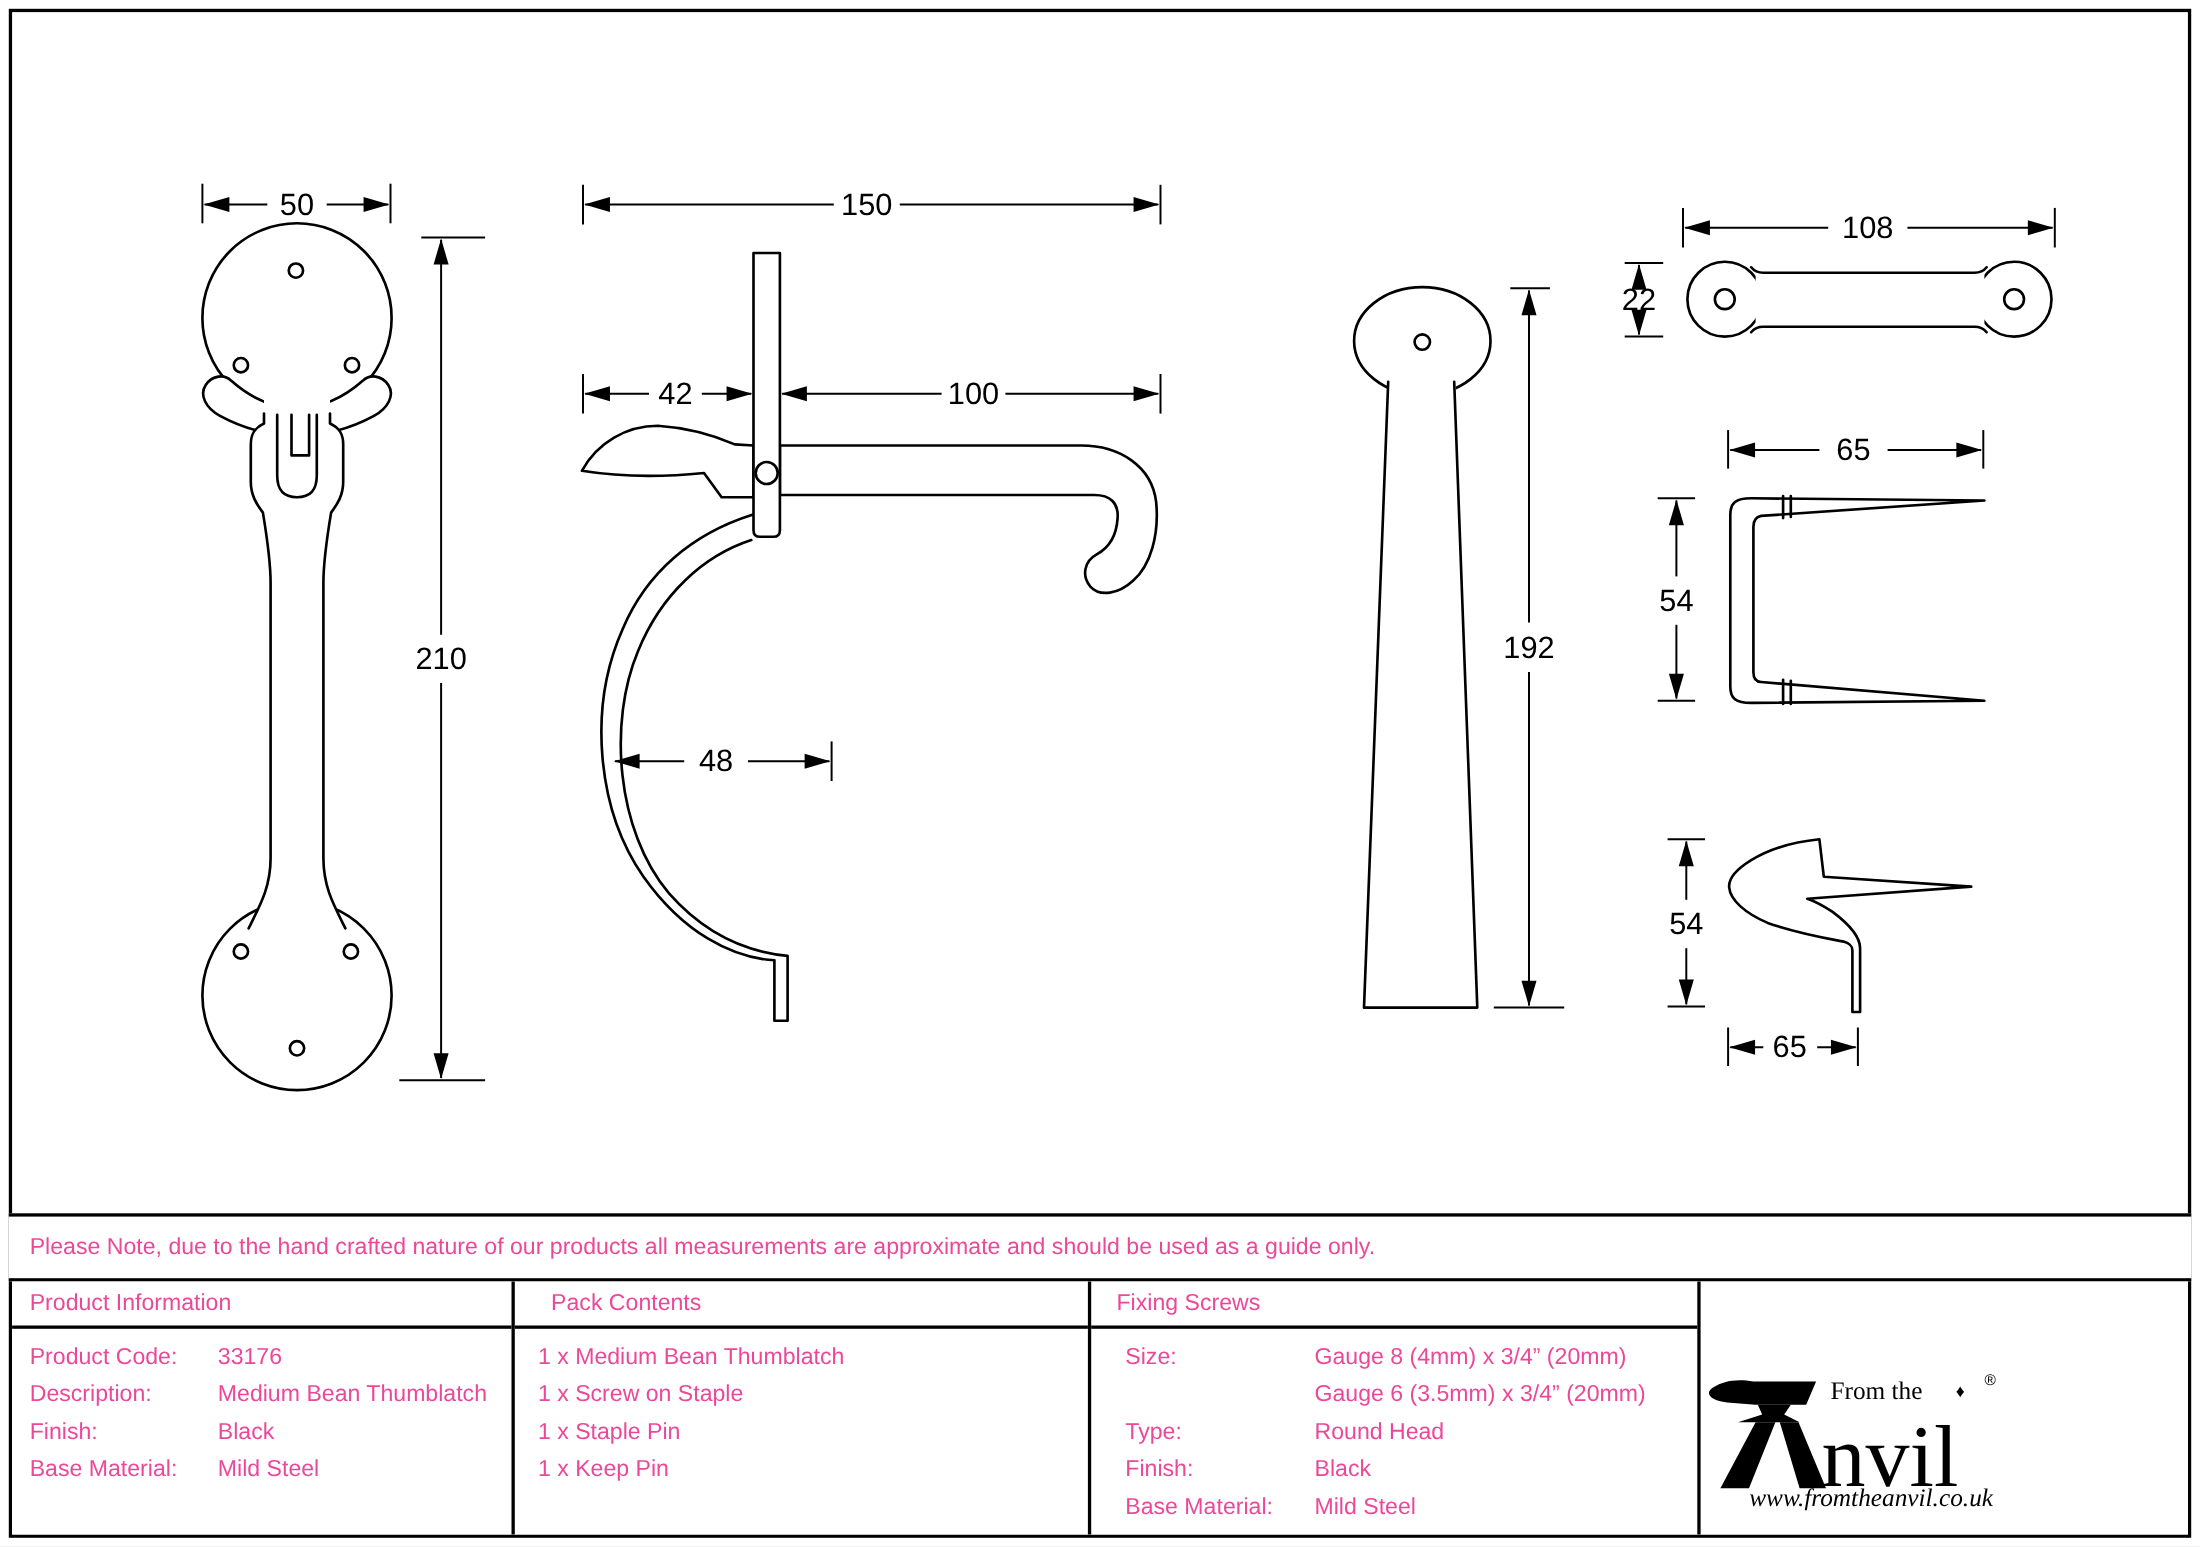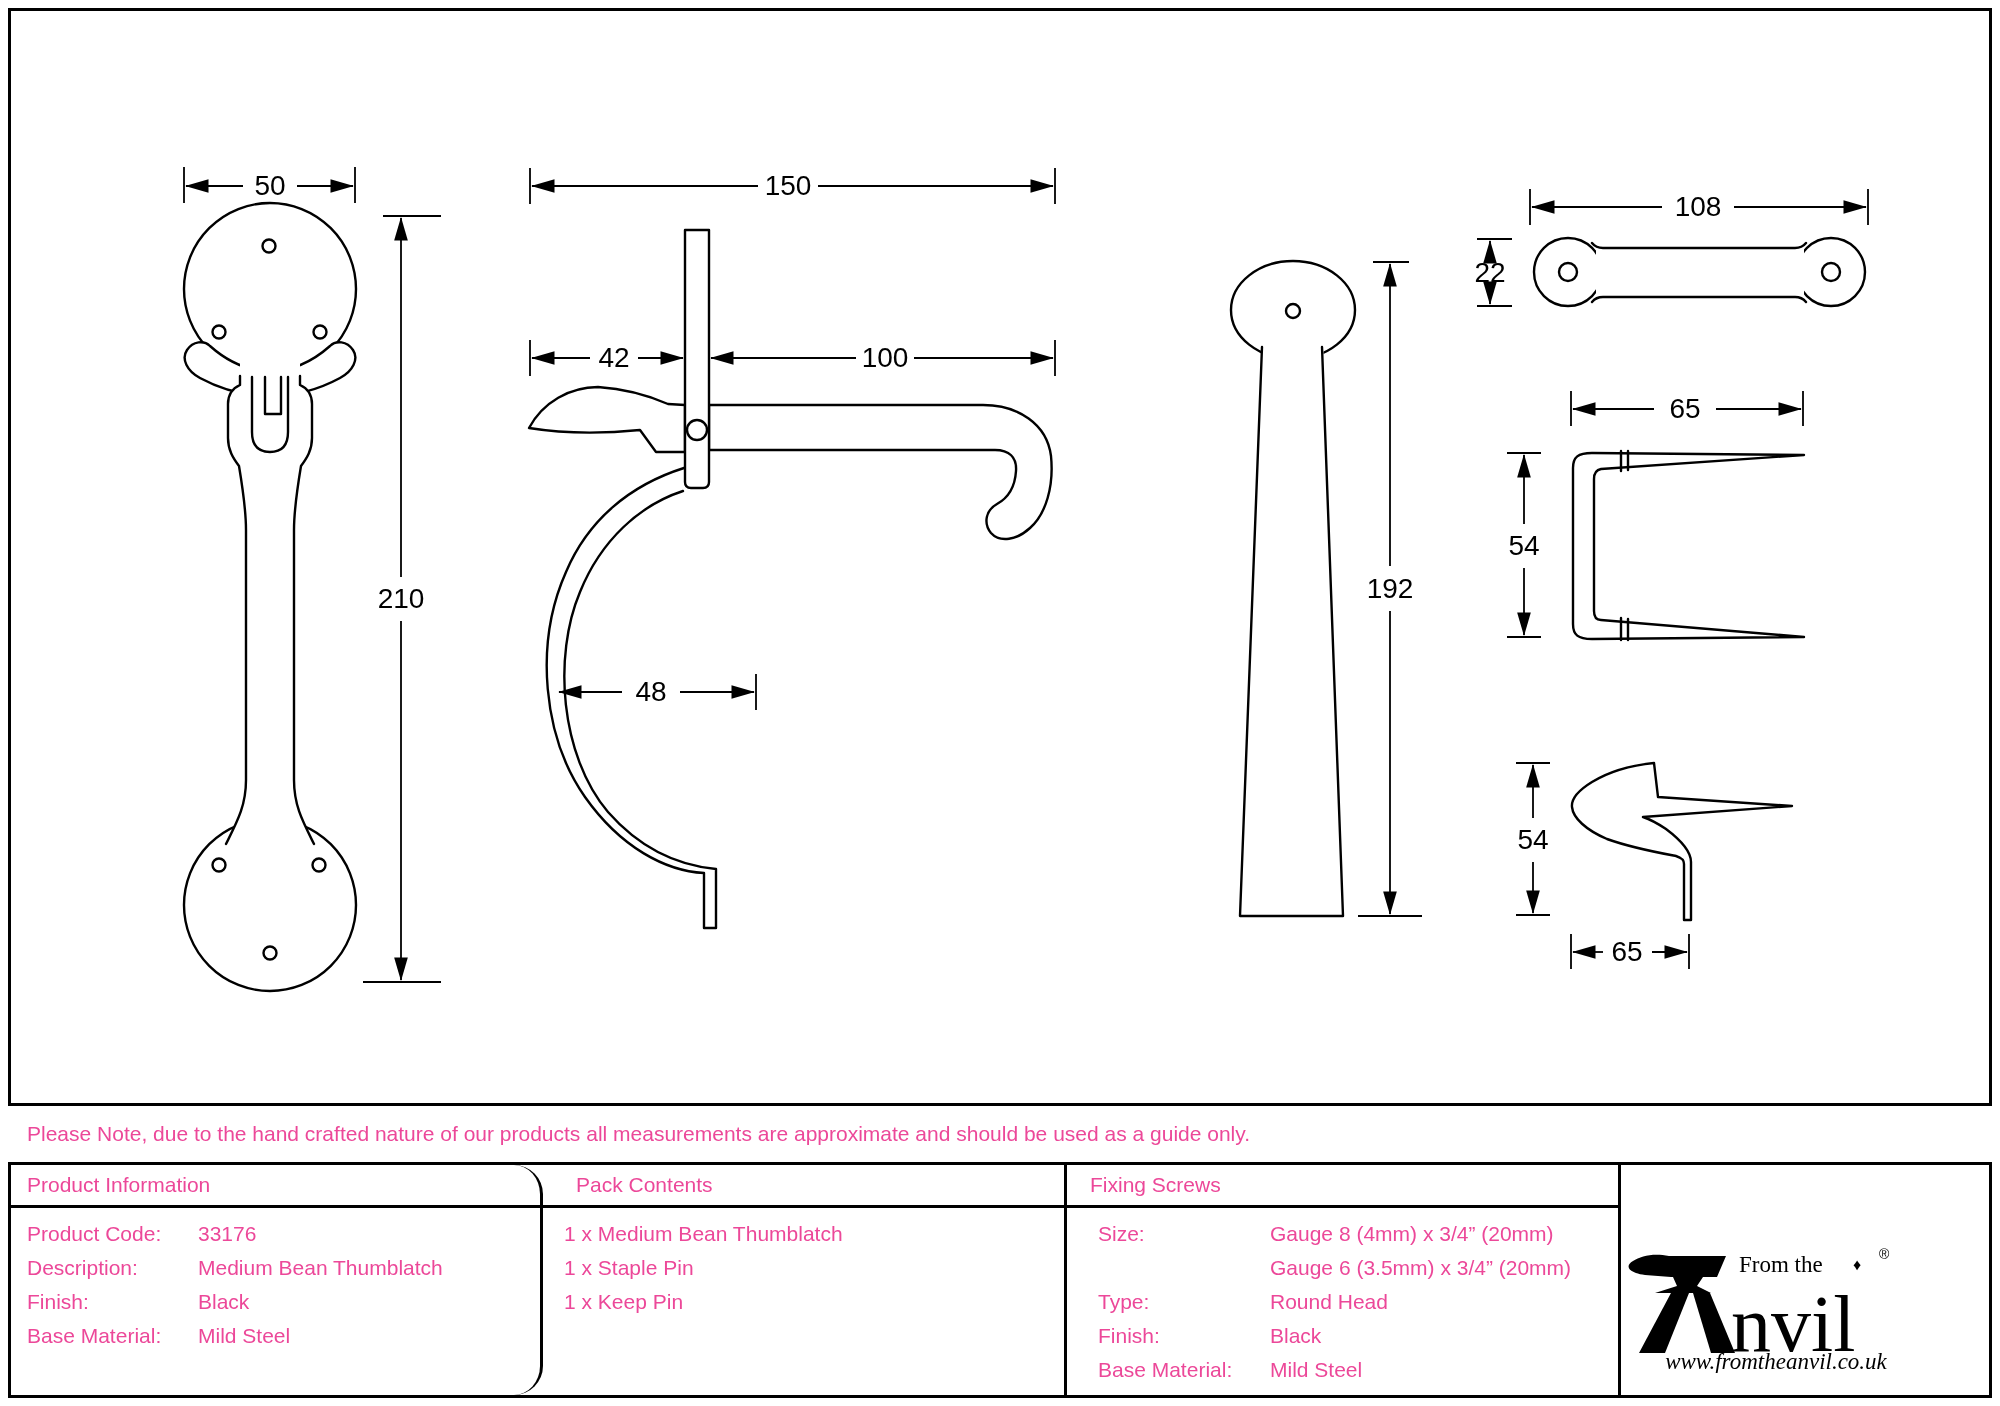--- a/index.html
+++ b/index.html
@@ -12,21 +12,21 @@
   .part{fill:#fff;stroke:#000;stroke-width:2.4;stroke-linejoin:round;stroke-linecap:round;}
   .part-line{fill:none;stroke:#000;stroke-width:2.4;stroke-linejoin:round;stroke-linecap:round;}
   .erase{fill:#fff;stroke:none;}
   .dim{stroke:#000;stroke-width:1.8;fill:none;}
   .dimtxt{font-size:28px;fill:#000;text-anchor:middle;}
   .note-row{position:absolute;left:8px;right:8px;top:1103px;height:62px;box-sizing:border-box;
             border-top:3px solid #000;border-bottom:3px solid #000;background:#fff;
             display:flex;align-items:center;padding-left:19px;font-size:21px;}
   .spec-table{position:absolute;left:11px;right:11px;top:1165px;bottom:11px;display:flex;background:#fff;}
   .col{box-sizing:border-box;border-right:3px solid #000;display:flex;flex-direction:column;}
-  .col1{width:532px;border-radius:29px;} .col2{width:524px;} .col3{width:554px;}
+  .col1{width:457px;} .col2{width:524px;} .col3{width:554px;}
   .col4{flex:1;border-right:none;display:flex;justify-content:center;align-items:flex-start;padding-top:54px;}
   .hdr{height:43px;box-sizing:border-box;border-bottom:3px solid #000;display:flex;align-items:center;font-size:21px;}
   .col1 .hdr{padding-left:16px;} .col2 .hdr{padding-left:33px;} .col3 .hdr{padding-left:23px;}
   .tbody{padding-top:9px;font-size:21px;}
   .trow{display:flex;height:34px;align-items:center;}
   .col1 .trow{padding-left:16px;} .col2 .trow{padding-left:21px;} .col3 .trow{padding-left:31px;}
   .col1 .lbl{width:171px;} .col3 .lbl{width:172px;}
   .logo-svg text{fill:#000;}
   .logo-serif{font-family:"Liberation Serif",serif;}
 </style>
@@ -227,20 +227,21 @@
           <span class="lbl">Base Material:</span>
           <span>Mild Steel</span>
         </div>
       </div>
     </div>
 
     <div class="col col2">
       <div class="hdr">Pack Contents</div>
       <div class="tbody">
         <div class="trow">1 x Medium Bean Thumblatch</div>
+        <div class="trow">1 x Screw on Staple</div>
         <div class="trow">1 x Staple Pin</div>
         <div class="trow">1 x Keep Pin</div>
       </div>
     </div>
 
     <div class="col col3">
       <div class="hdr">Fixing Screws</div>
       <div class="tbody">
         <div class="trow">
           <span class="lbl">Size:</span>

